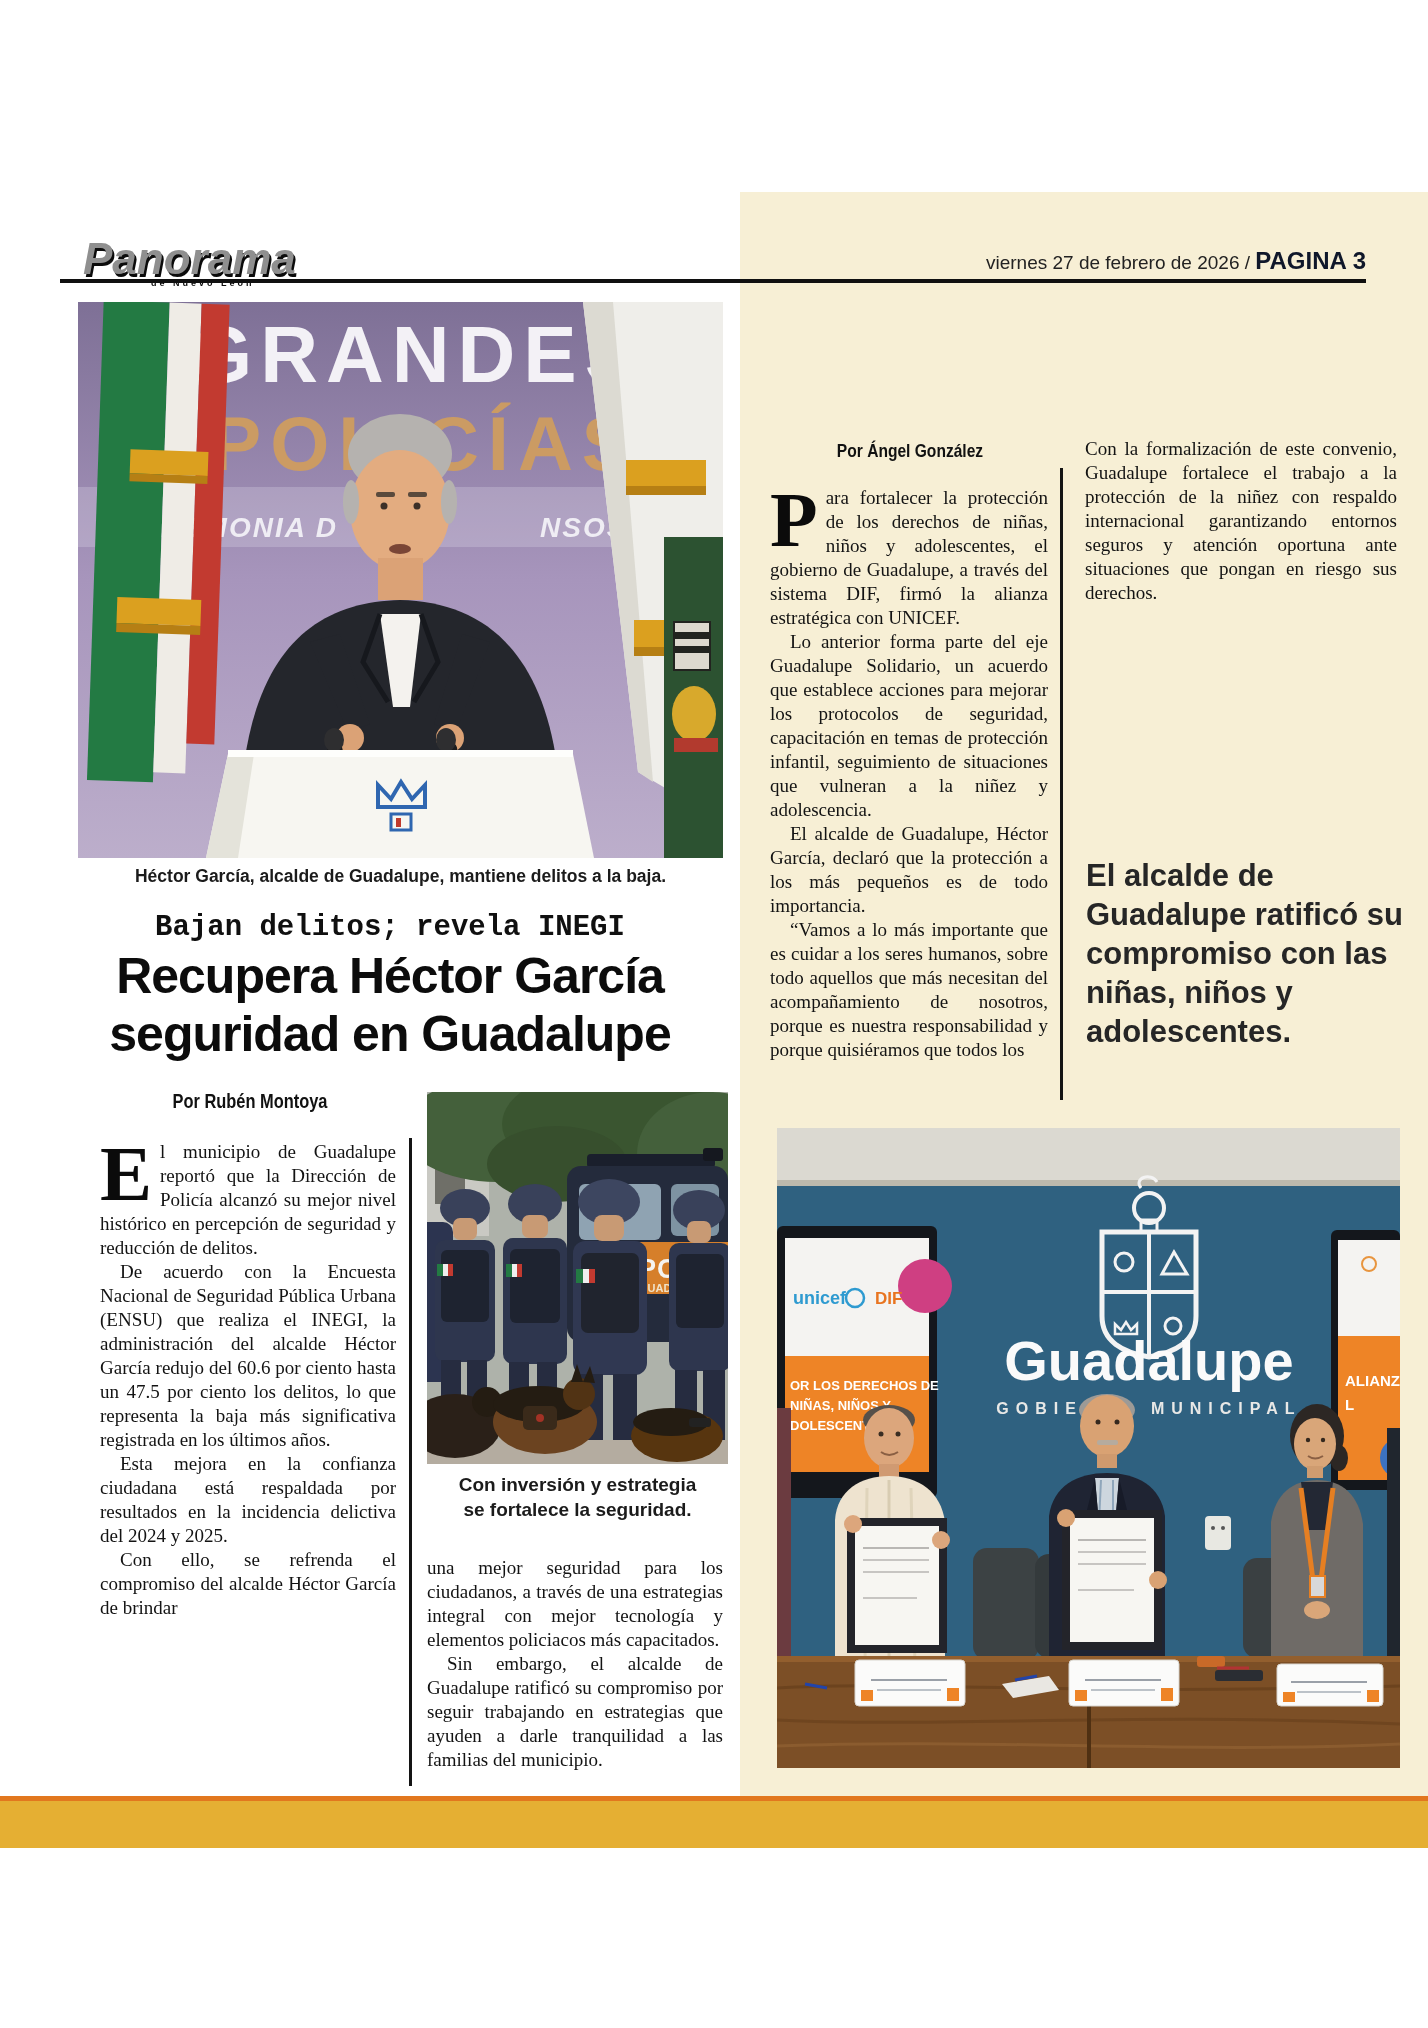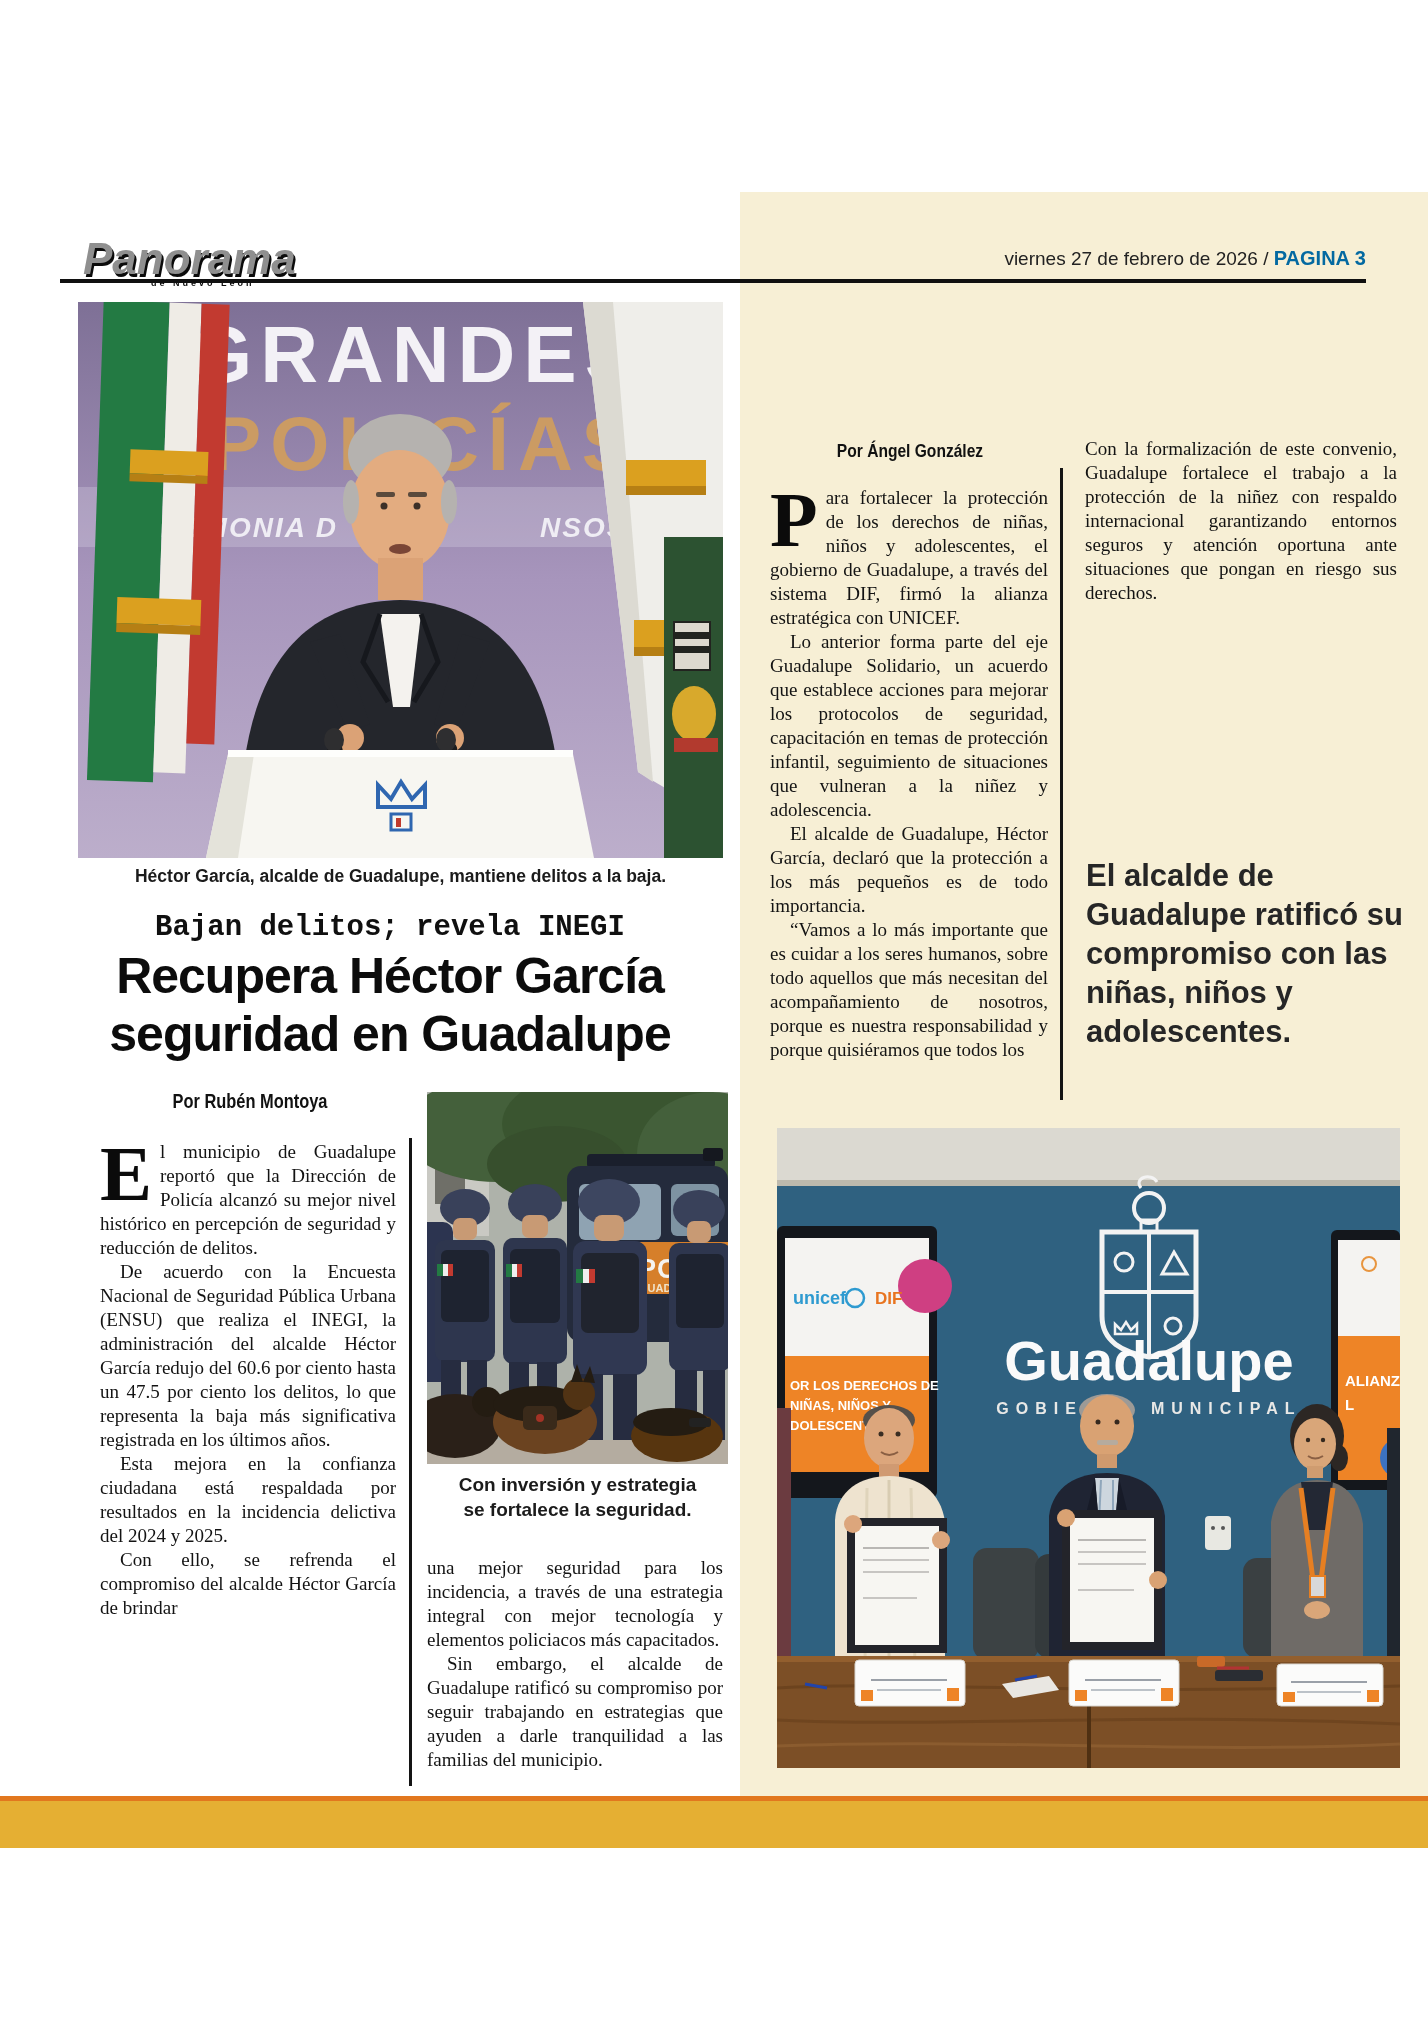--- a/index.html
+++ b/index.html
@@ -10,21 +10,21 @@
   .gold-bar { position:absolute; left:0; top:1796px; width:1428px; height:47px; background:#E5AF33; border-top:5px solid #E2771E; }
 
   .masthead { position:absolute; left:83px; top:234px; width:300px; height:50px; }
   .logo-word { font-family:"Liberation Sans", sans-serif; font-weight:bold; font-style:italic;
                font-size:44px; color:#8f8f8f; text-shadow:2px 3px 0 #0b0b0b; letter-spacing:0; }
   .logo-tag { position:absolute; left:68px; top:44px; font-family:"Liberation Sans", sans-serif;
               font-weight:bold; font-size:9px; letter-spacing:3px; color:#0b0b0b; white-space:nowrap; }
   .header-rule { position:absolute; left:60px; top:279px; width:1306px; height:4px; background:#101010; }
   .dateline { position:absolute; top:247px; right:62px; font-family:"Liberation Sans", sans-serif;
               font-size:19px; color:#222; white-space:nowrap; }
-  .dateline .pg { font-weight:bold; font-size:20px; color:#0369a1; }
+  .dateline .pg { font-weight:bold; font-size:24px; color:#0f172a; }
 
   .photo-frame { position:absolute; overflow:hidden; }
   .photo-main   { left:78px;  top:302px;  width:645px; height:556px; }
   .photo-police { left:427px; top:1092px; width:301px; height:372px; }
   .photo-signing{ left:777px; top:1128px; width:623px; height:640px; }
 
   .caption-main { position:absolute; left:78px; top:866px; width:645px; text-align:center;
                   font-family:"Liberation Sans", sans-serif; font-weight:bold; font-size:17.5px; color:#1b1b1b; }
   .kicker { position:absolute; left:45px; top:911px; width:690px; text-align:center;
             font-family:Liberation Mono, monospace; font-weight:bold; font-size:29px; color:#101010; }
@@ -260,21 +260,21 @@
       </g>
     </svg>
   </div>
 
   <div class="caption-police">
     <div>Con inversión y estrategia</div>
     <div>se fortalece la seguridad.</div>
   </div>
 
   <div class="bodycol colL2">
-    <p>una mejor seguridad para los incidencia, a través de una estrategia integral con mejor tecnología y elementos policiacos más capacitados.</p>
+    <p>una mejor seguridad para los ciudadanos, a través de una estrategias integral con mejor tecnología y elementos policiacos más capacitados.</p>
     <p>Sin embargo, el alcalde de Guadalupe ratificó su compromiso por seguir trabajando en estrategias que ayuden a darle tranquilidad a las familias del municipio.</p>
   </div>
 
   <div class="byline-right">Por Ángel González</div>
 
   <div class="bodycol colR1">
     <p><span class="dropcap">P</span><span>ara fortalecer la protección de los derechos de niñas, niños y adolescentes, el gobierno de Guadalupe, a través del sistema DIF, firmó la alianza estratégica con UNICEF.</span></p>
     <p>Lo anterior forma parte del eje Guadalupe Solidario, un acuerdo que establece acciones para mejorar los protocolos de seguridad, capacitación en temas de protección infantil, seguimiento de situaciones que vulneran a la niñez y adolescencia.</p>
     <p>El alcalde de Guadalupe, Héctor García, declaró que la protección a los más pequeños es de todo importancia.</p>
     <p>“Vamos a lo más importante que es cuidar a los seres humanos, sobre todo aquellos que más necesitan del acompañamiento de nosotros, porque es nuestra responsabilidad y porque quisiéramos que todos los</p>

